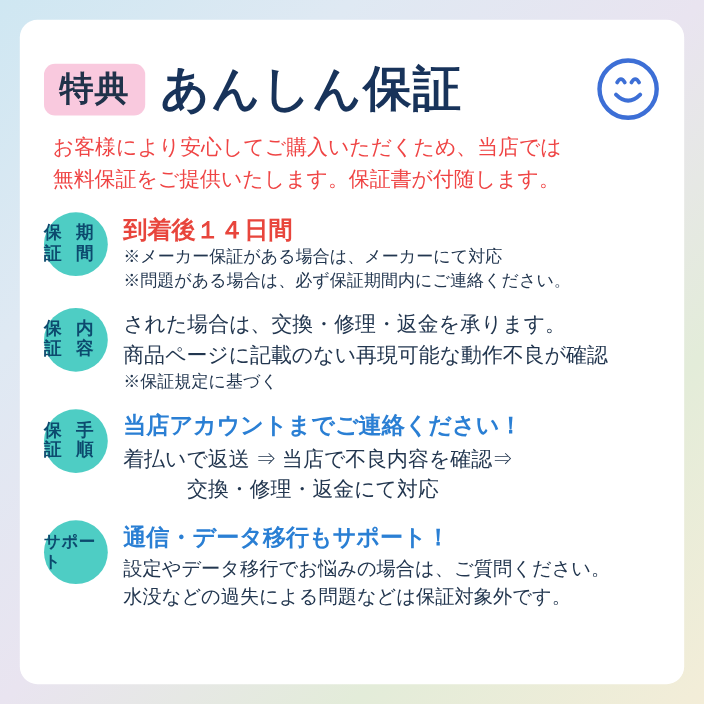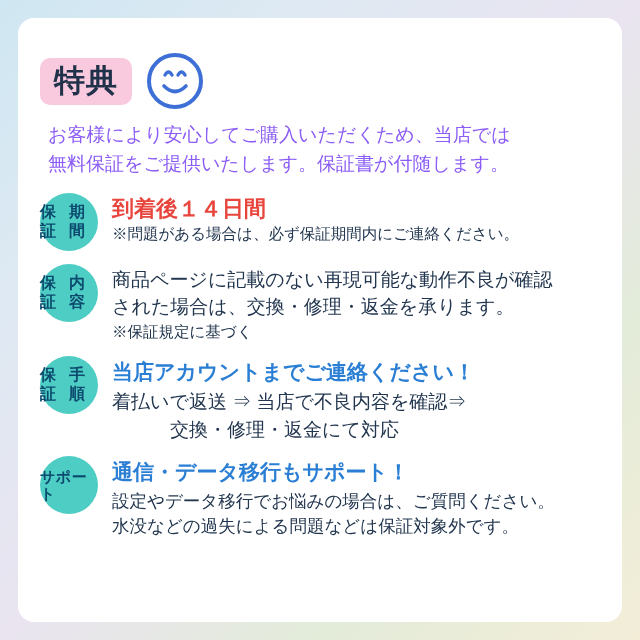--- a/index.html
+++ b/index.html
@@ -57,21 +57,21 @@
     flex: 1;
   }
   .smiley {
     width: 58px;
     height: 58px;
     flex: 0 0 auto;
   }
 
   
   .lead {
-    color: #8b5cf6;
+    color: #ef4444;
     font-size: 19px;
     line-height: 1.55;
     margin: 10px 0 14px 8px;
   }
 
   
   .section {
     display: flex;
     align-items: flex-start;
     gap: 14px;
@@ -142,52 +142,54 @@
   }
 </style>
 </head>
 <body>
 
 <div class="page">
   <div class="card">
 
     <div class="header">
       <div class="badge-tokuten">特典</div>
+      <div class="title-main">あんしん保証</div>
       <svg class="smiley" viewBox="0 0 58 58">
         <circle cx="29" cy="29" r="26" fill="none" stroke="#3d6fd6" stroke-width="4"></circle>
         <path d="M19 23 q3.5 -6 7 0" fill="none" stroke="#3d6fd6" stroke-width="3.4" stroke-linecap="round"></path>
         <path d="M32 23 q3.5 -6 7 0" fill="none" stroke="#3d6fd6" stroke-width="3.4" stroke-linecap="round"></path>
         <path d="M18 34 q11 11 22 0" fill="none" stroke="#3d6fd6" stroke-width="3.6" stroke-linecap="round"></path>
       </svg>
     </div>
 
     <div class="lead">
       <div>お客様により安心してご購入いただくため、当店では</div>
       <div>無料保証をご提供いたします。保証書が付随します。</div>
     </div>
 
     <div class="section">
       <div class="chip">
         <span>保証</span>
         <span>期間</span>
       </div>
       <div class="body">
         <div class="hl-red">到着後１４日間</div>
+        <div class="txt small">※メーカー保証がある場合は、メーカーにて対応</div>
         <div class="txt small">※問題がある場合は、必ず保証期間内にご連絡ください。</div>
       </div>
     </div>
 
     <div class="section">
       <div class="chip">
         <span>保証</span>
         <span>内容</span>
       </div>
       <div class="body">
+        <div class="txt big">された場合は、交換・修理・返金を承ります。</div>
         <div class="txt big">商品ページに記載のない再現可能な動作不良が確認</div>
-        <div class="txt big">された場合は、交換・修理・返金を承ります。</div>
         <div class="txt small">※保証規定に基づく</div>
       </div>
     </div>
 
     <div class="section">
       <div class="chip">
         <span>保証</span>
         <span>手順</span>
       </div>
       <div class="body">

